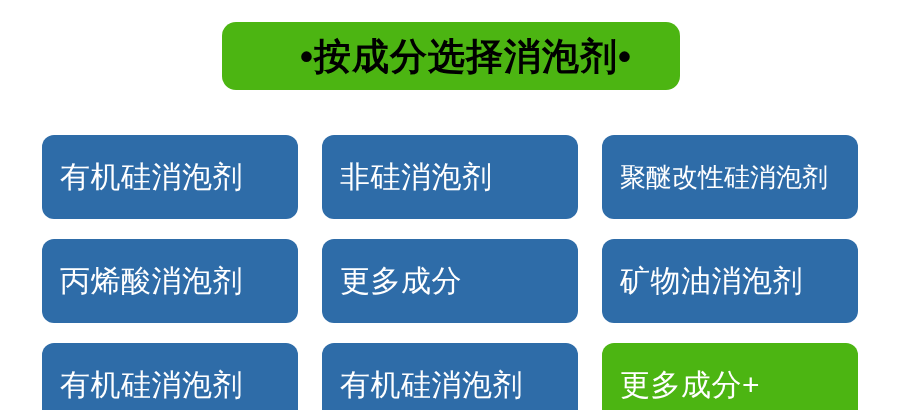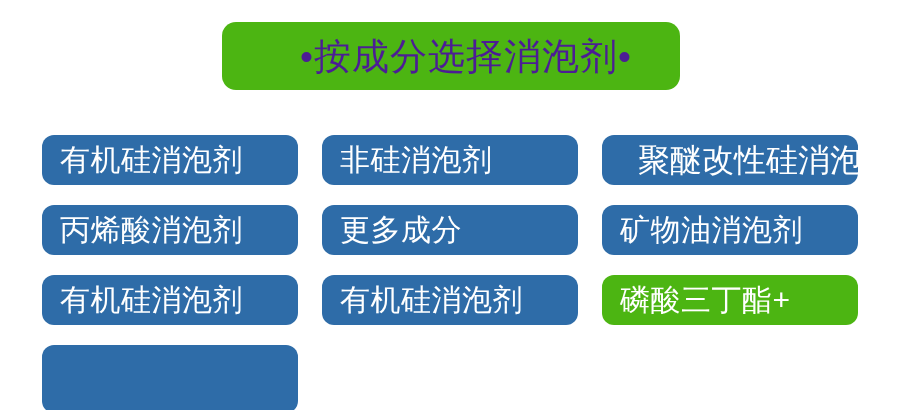--- a/index.html
+++ b/index.html
@@ -28,64 +28,63 @@
     width: 458px;
     height: 68px;
     background: #4cb512;
     border-radius: 14px;
     display: flex;
     align-items: center;
     justify-content: center;
     box-sizing: border-box;
   }
   .title-text {
-    color: #4c1d95;
+    color: #000000;
     font-size: 37px;
-    font-weight: normal;
+    font-weight: bold;
     letter-spacing: 1px;
     line-height: 1;
     white-space: nowrap;
     margin-left: 30px;
   }
 
   
   .grid {
     position: absolute;
     left: 42px;
     top: 135px;
     width: 816px;
   }
   .grid-row {
     display: flex;
     gap: 24px;
     margin-bottom: 20px;
   }
   .cell {
     width: 256px;
-    height: 50px;
+    height: 84px;
     border-radius: 12px;
     display: flex;
     align-items: center;
     box-sizing: border-box;
     padding: 0 18px;
   }
   .cell.blue { background: #2e6ca8; }
   .cell.green { background: #4cb512; }
   .cell-label {
     color: #ffffff;
     font-size: 30px;
     font-weight: normal;
     line-height: 1;
     white-space: nowrap;
     letter-spacing: 0.5px;
   }
   .cell-label.small {
-    font-size: 32px;
+    font-size: 26px;
     letter-spacing: 0px;
-    margin-left: 18px;
   }
   
   .grid-row.clipped .cell {
     height: 68px;
   }
   .grid-row.clipped {
     margin-bottom: 0;
   }
 </style>
 </head>
@@ -124,21 +123,21 @@
     </div>
 
     <div class="grid-row">
       <div class="cell blue">
         <span class="cell-label">有机硅消泡剂</span>
       </div>
       <div class="cell blue">
         <span class="cell-label">有机硅消泡剂</span>
       </div>
       <div class="cell green">
-        <span class="cell-label">磷酸三丁酯+</span>
+        <span class="cell-label">更多成分+</span>
       </div>
     </div>
 
     <div class="grid-row clipped">
       <div class="cell blue">
         <span class="cell-label"></span>
       </div>
     </div>
 
   </div>

